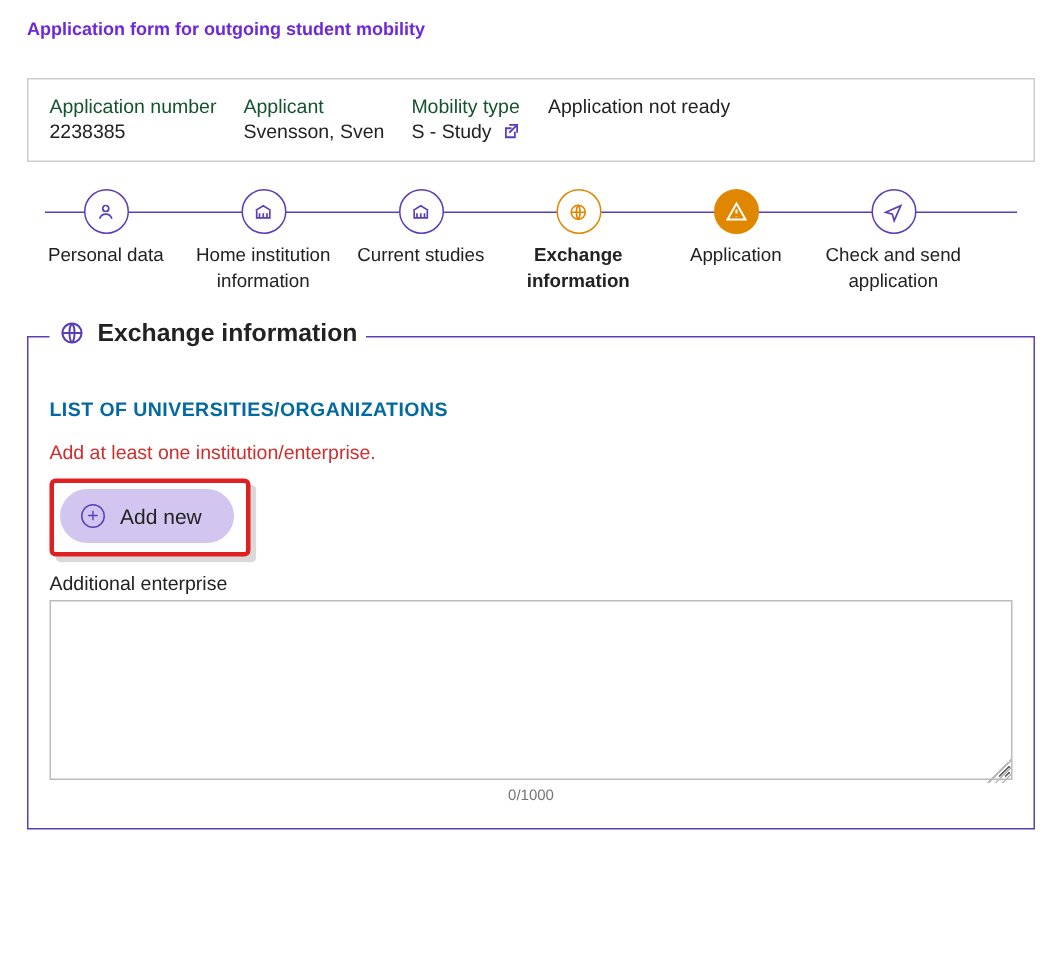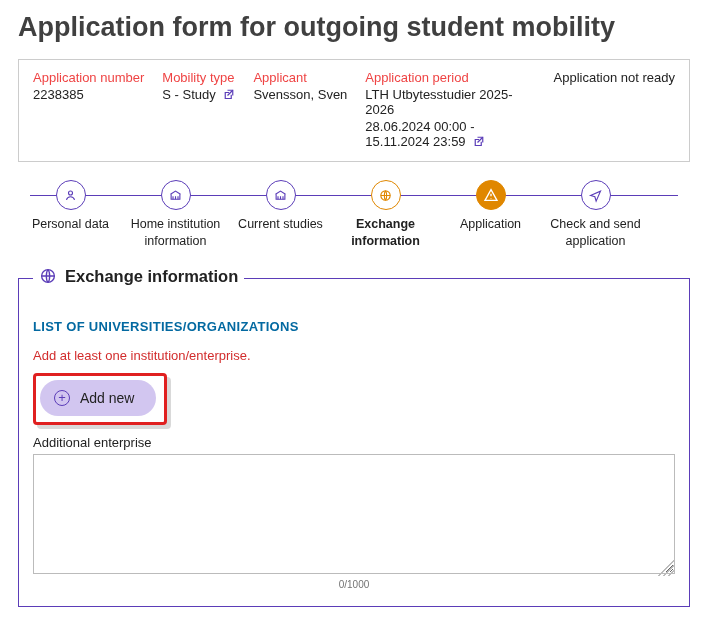--- a/index.html
+++ b/index.html
@@ -5,33 +5,33 @@
   * { box-sizing: border-box; margin: 0; padding: 0; }
   body {
     font-family: -apple-system, BlinkMacSystemFont, "Segoe UI", Arial, sans-serif;
     font-size: 13px;
     color: #222;
     background: #fff;
     width: 708px;
     padding: 12px 18px 20px 18px;
   }
   h1.page-title {
-    font-size: 27px;
+    font-size: 12px;
     font-weight: 700;
-    margin-bottom: 16px;
-    color: #404040;
+    margin-bottom: 26px;
+    color: #6d28d9;
   }
   .info-box {
     border: 1px solid #ccc;
     padding: 10px 14px 12px 14px;
     display: flex;
     gap: 18px;
   }
   .info-col { display: flex; flex-direction: column; gap: 2px; }
-  .info-label { color: #ef4444; font-size: 13px; }
+  .info-label { color: #14532d; font-size: 13px; }
   .info-value { color: #222; font-size: 13px; }
   .ext-icon {
     display:inline-block; vertical-align:-1px; margin-left:4px;
     width:12px; height:12px; color:#5b3db8;
   }
   .stepper {
     display:flex; align-items:flex-start; 
     margin: 18px 0 28px 0; position: relative;
   }
   .stepper::before{
@@ -111,53 +111,39 @@
 </style>
 </head>
 <body>
 
 <h1 class="page-title">Application form for outgoing student mobility</h1>
 
 <div class="info-box">
   <div class="info-col">
     <span class="info-label">Application number</span>
     <span class="info-value">2238385</span>
+  </div>
+  <div class="info-col">
+    <span class="info-label">Applicant</span>
+    <span class="info-value">Svensson, Sven</span>
   </div>
   <div class="info-col">
     <span class="info-label">Mobility type</span>
     <span class="info-value">
       <span>S - Study</span>
       <span class="ext-icon">
         <svg viewBox="0 0 16 16" fill="none" stroke="currentColor" stroke-width="1.6">
             <path d="M6 3h7v7"></path>
             <path d="M13 3L6 10"></path>
             <path d="M11 9v5H3V6h5"></path>
           </svg>
       </span>
     </span>
   </div>
   <div class="info-col">
-    <span class="info-label">Applicant</span>
-    <span class="info-value">Svensson, Sven</span>
-  </div>
-  <div class="info-col" style="flex:1">
-    <span class="info-label">Application period</span>
-    <span class="info-value">LTH Utbytesstudier 2025-2026</span>
-    <span class="info-value">
-      <span>28.06.2024 00:00 - 15.11.2024 23:59</span>
-      <span class="ext-icon">
-        <svg viewBox="0 0 16 16" fill="none" stroke="currentColor" stroke-width="1.6">
-            <path d="M6 3h7v7"></path>
-            <path d="M13 3L6 10"></path>
-            <path d="M11 9v5H3V6h5"></path>
-          </svg>
-      </span>
-    </span>
-  </div>
-  <div class="info-col">
     <span class="info-value">Application not ready</span>
   </div>
 </div>
 
 <div class="stepper">
   <div class="step">
     <div class="circle">
       <svg viewBox="0 0 24 24" fill="none" stroke="currentColor" stroke-width="1.8">
           <circle cx="12" cy="8" r="3.2"></circle>
           <path d="M5.5 19c1-3.5 4-5 6.5-5s5.5 1.5 6.5 5"></path>

